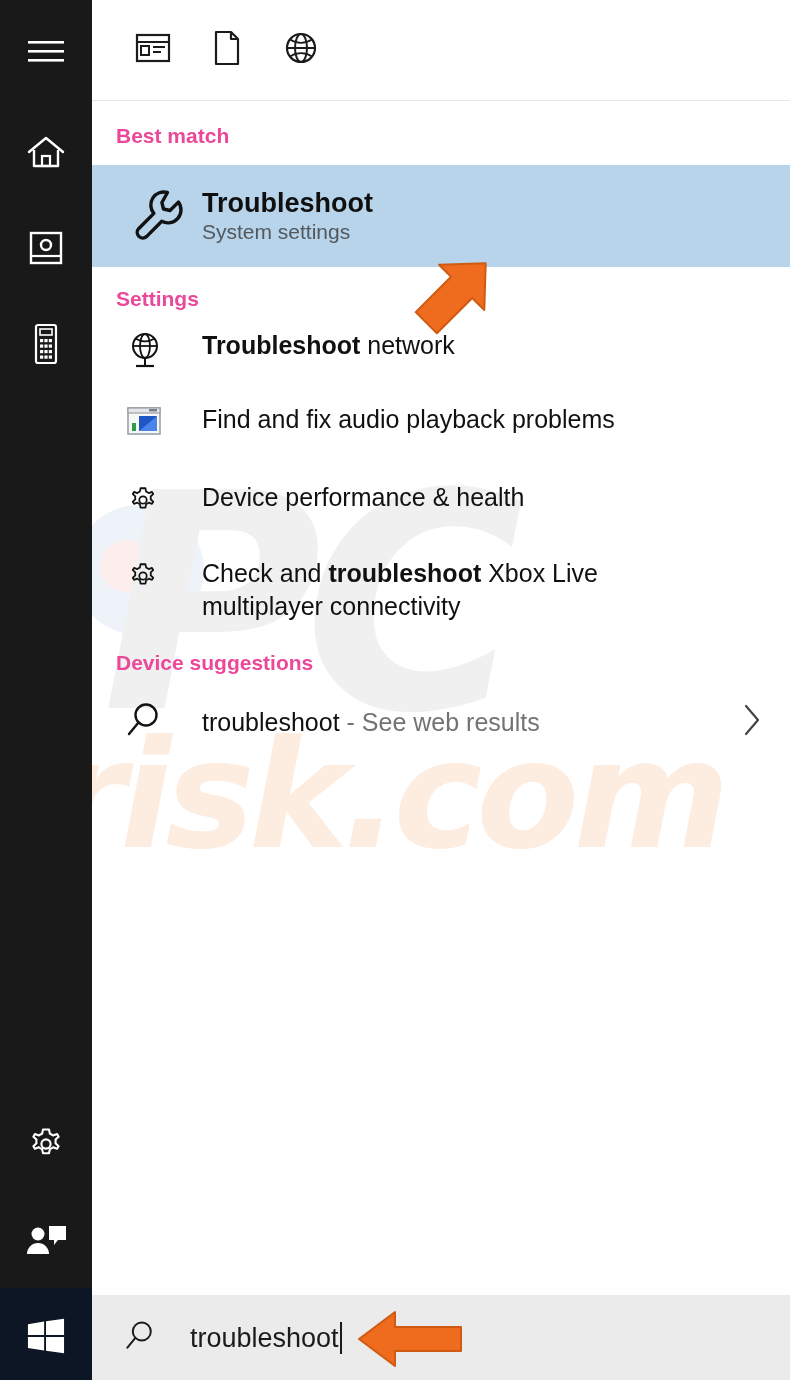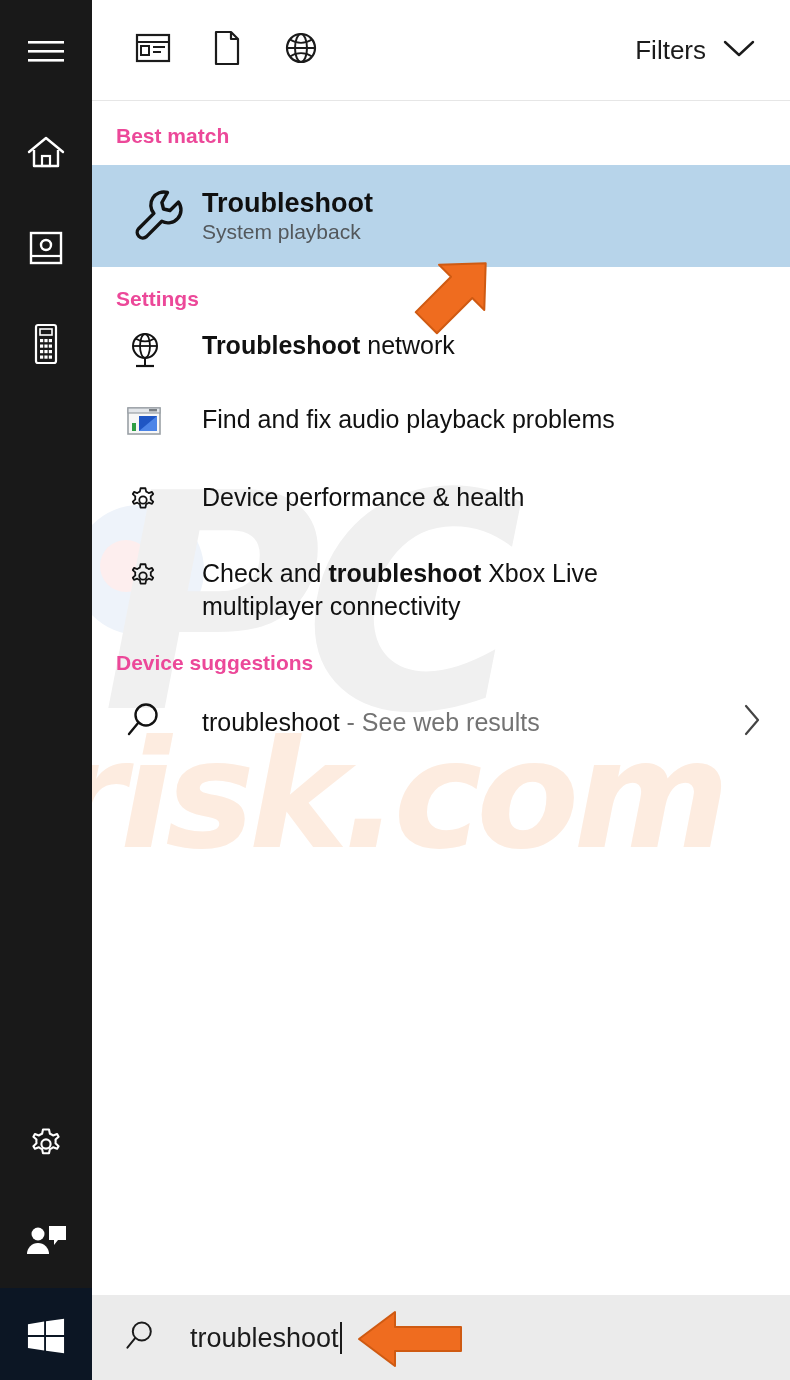--- a/index.html
+++ b/index.html
@@ -450,43 +450,35 @@
               <ellipse cx="17" cy="17" rx="6" ry="14" fill="none" stroke="#1b1b1b" stroke-width="2"></ellipse>
               <line x1="3" y1="17" x2="31" y2="17" stroke="#1b1b1b" stroke-width="2"></line>
               <path d="M6 8.5 A 20 20 0 0 0 28 8.5" fill="none" stroke="#1b1b1b" stroke-width="1.8"></path>
               <path d="M6 25.5 A 20 20 0 0 1 28 25.5" fill="none" stroke="#1b1b1b" stroke-width="1.8"></path>
             </svg>
           </span>
         </div>
 
         <div class="tb-grow"></div>
 
-        <div class="filters">
-          <span class="filters-label">Filters</span>
-          <span>
-            <svg width="34" height="22" viewBox="0 0 34 22">
-              <path d="M3 5 L17 18 L31 5" fill="none" stroke="#1b1b1b" stroke-width="2.4" stroke-linecap="round" stroke-linejoin="round"></path>
-            </svg>
-          </span>
-        </div>
       </div>
 
       <div class="section-head sec-best">Best match</div>
 
       <div class="best-row">
         <div class="best-icon">
           <span>
             <svg width="58" height="58" viewBox="0 0 58 58">
               <path d="M41.5 7.5 a13 13 0 0 0 -13.6 20.9 L12.6 43.7 a5.6 5.6 0 0 0 7.9 7.9 L35.8 36.3 A13 13 0 0 0 52.4 17.1 L44 25.5 L37.5 24 L35.9 17.5 Z" fill="none" stroke="#121212" stroke-width="3.4" stroke-linejoin="round" stroke-linecap="round"></path>
             </svg>
           </span>
         </div>
         <div class="best-text">
           <div class="best-title">Troubleshoot</div>
-          <div class="best-sub">System playback</div>
+          <div class="best-sub">System settings</div>
         </div>
       </div>
 
       <div class="section-head sec-settings">Settings</div>
 
       <div class="res-row r1">
         <div class="res-icon">
           <span>
             <svg width="38" height="42" viewBox="0 0 38 42">
               <circle cx="19" cy="15" r="12" fill="none" stroke="#121212" stroke-width="2"></circle>

